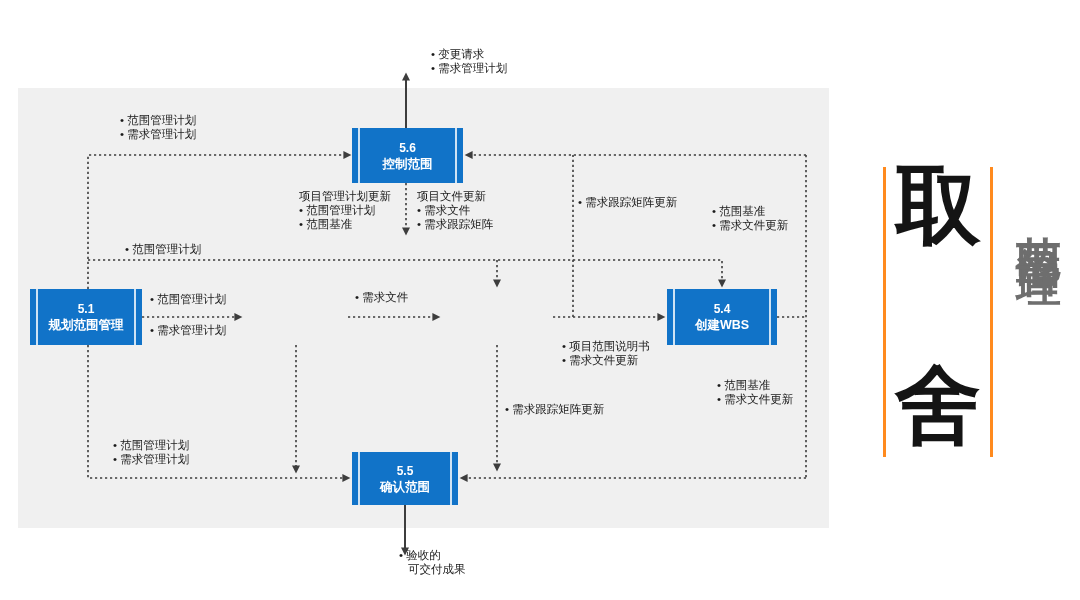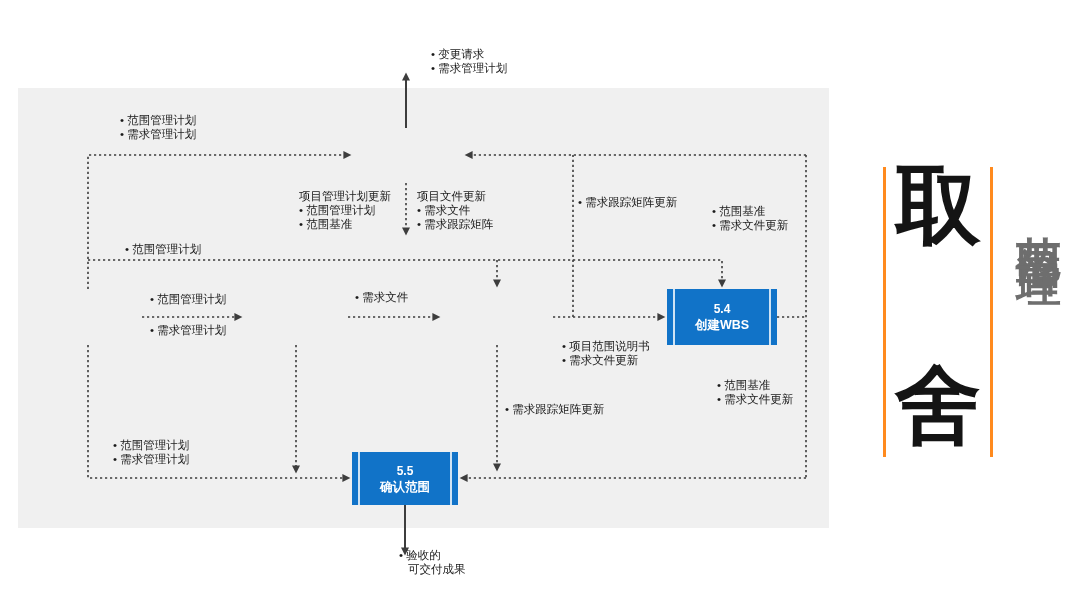--- a/index.html
+++ b/index.html
@@ -84,27 +84,35 @@
     <path d="M553,317 L663,317" fill="none" stroke="#3d3d3d" stroke-width="1.6" stroke-dasharray="2.2 2.8" marker-end="url(#arr)"></path>
     <path d="M88,345 L88,478 L348,478" fill="none" stroke="#3d3d3d" stroke-width="1.6" stroke-dasharray="2.2 2.8" marker-end="url(#arr)"></path>
     <path d="M296,345 L296,471" fill="none" stroke="#3d3d3d" stroke-width="1.6" stroke-dasharray="2.2 2.8" marker-end="url(#arr)"></path>
     <path d="M806,478 L462,478" fill="none" stroke="#3d3d3d" stroke-width="1.6" stroke-dasharray="2.2 2.8" marker-end="url(#arr)"></path>
     <path d="M497,345 L497,469" fill="none" stroke="#3d3d3d" stroke-width="1.6" stroke-dasharray="2.2 2.8" marker-end="url(#arr)"></path>
 
     <path d="M406,128 L406,75" fill="none" stroke="#3d3d3d" stroke-width="2" marker-end="url(#arr)"></path>
     <path d="M405,505 L405,553" fill="none" stroke="#3d3d3d" stroke-width="2" marker-end="url(#arr)"></path>
   </svg>
 
+  <div class="node n51">
+    <span class="code">5.1</span>
+    <span class="nname">规划范围管理</span>
+  </div>
   <div class="node n54">
     <span class="code">5.4</span>
     <span class="nname">创建WBS</span>
   </div>
   <div class="node n55">
     <span class="code">5.5</span>
     <span class="nname">确认范围</span>
+  </div>
+  <div class="node n56">
+    <span class="code">5.6</span>
+    <span class="nname">控制范围</span>
   </div>
 
   <div class="lbl" style="left:120px;top:113px;">
     <span>• 范围管理计划</span>
     <span>• 需求管理计划</span>
   </div>
   <div class="lbl" style="left:125px;top:242px;">
     <span>• 范围管理计划</span>
   </div>
   <div class="lbl" style="left:150px;top:292px;">

